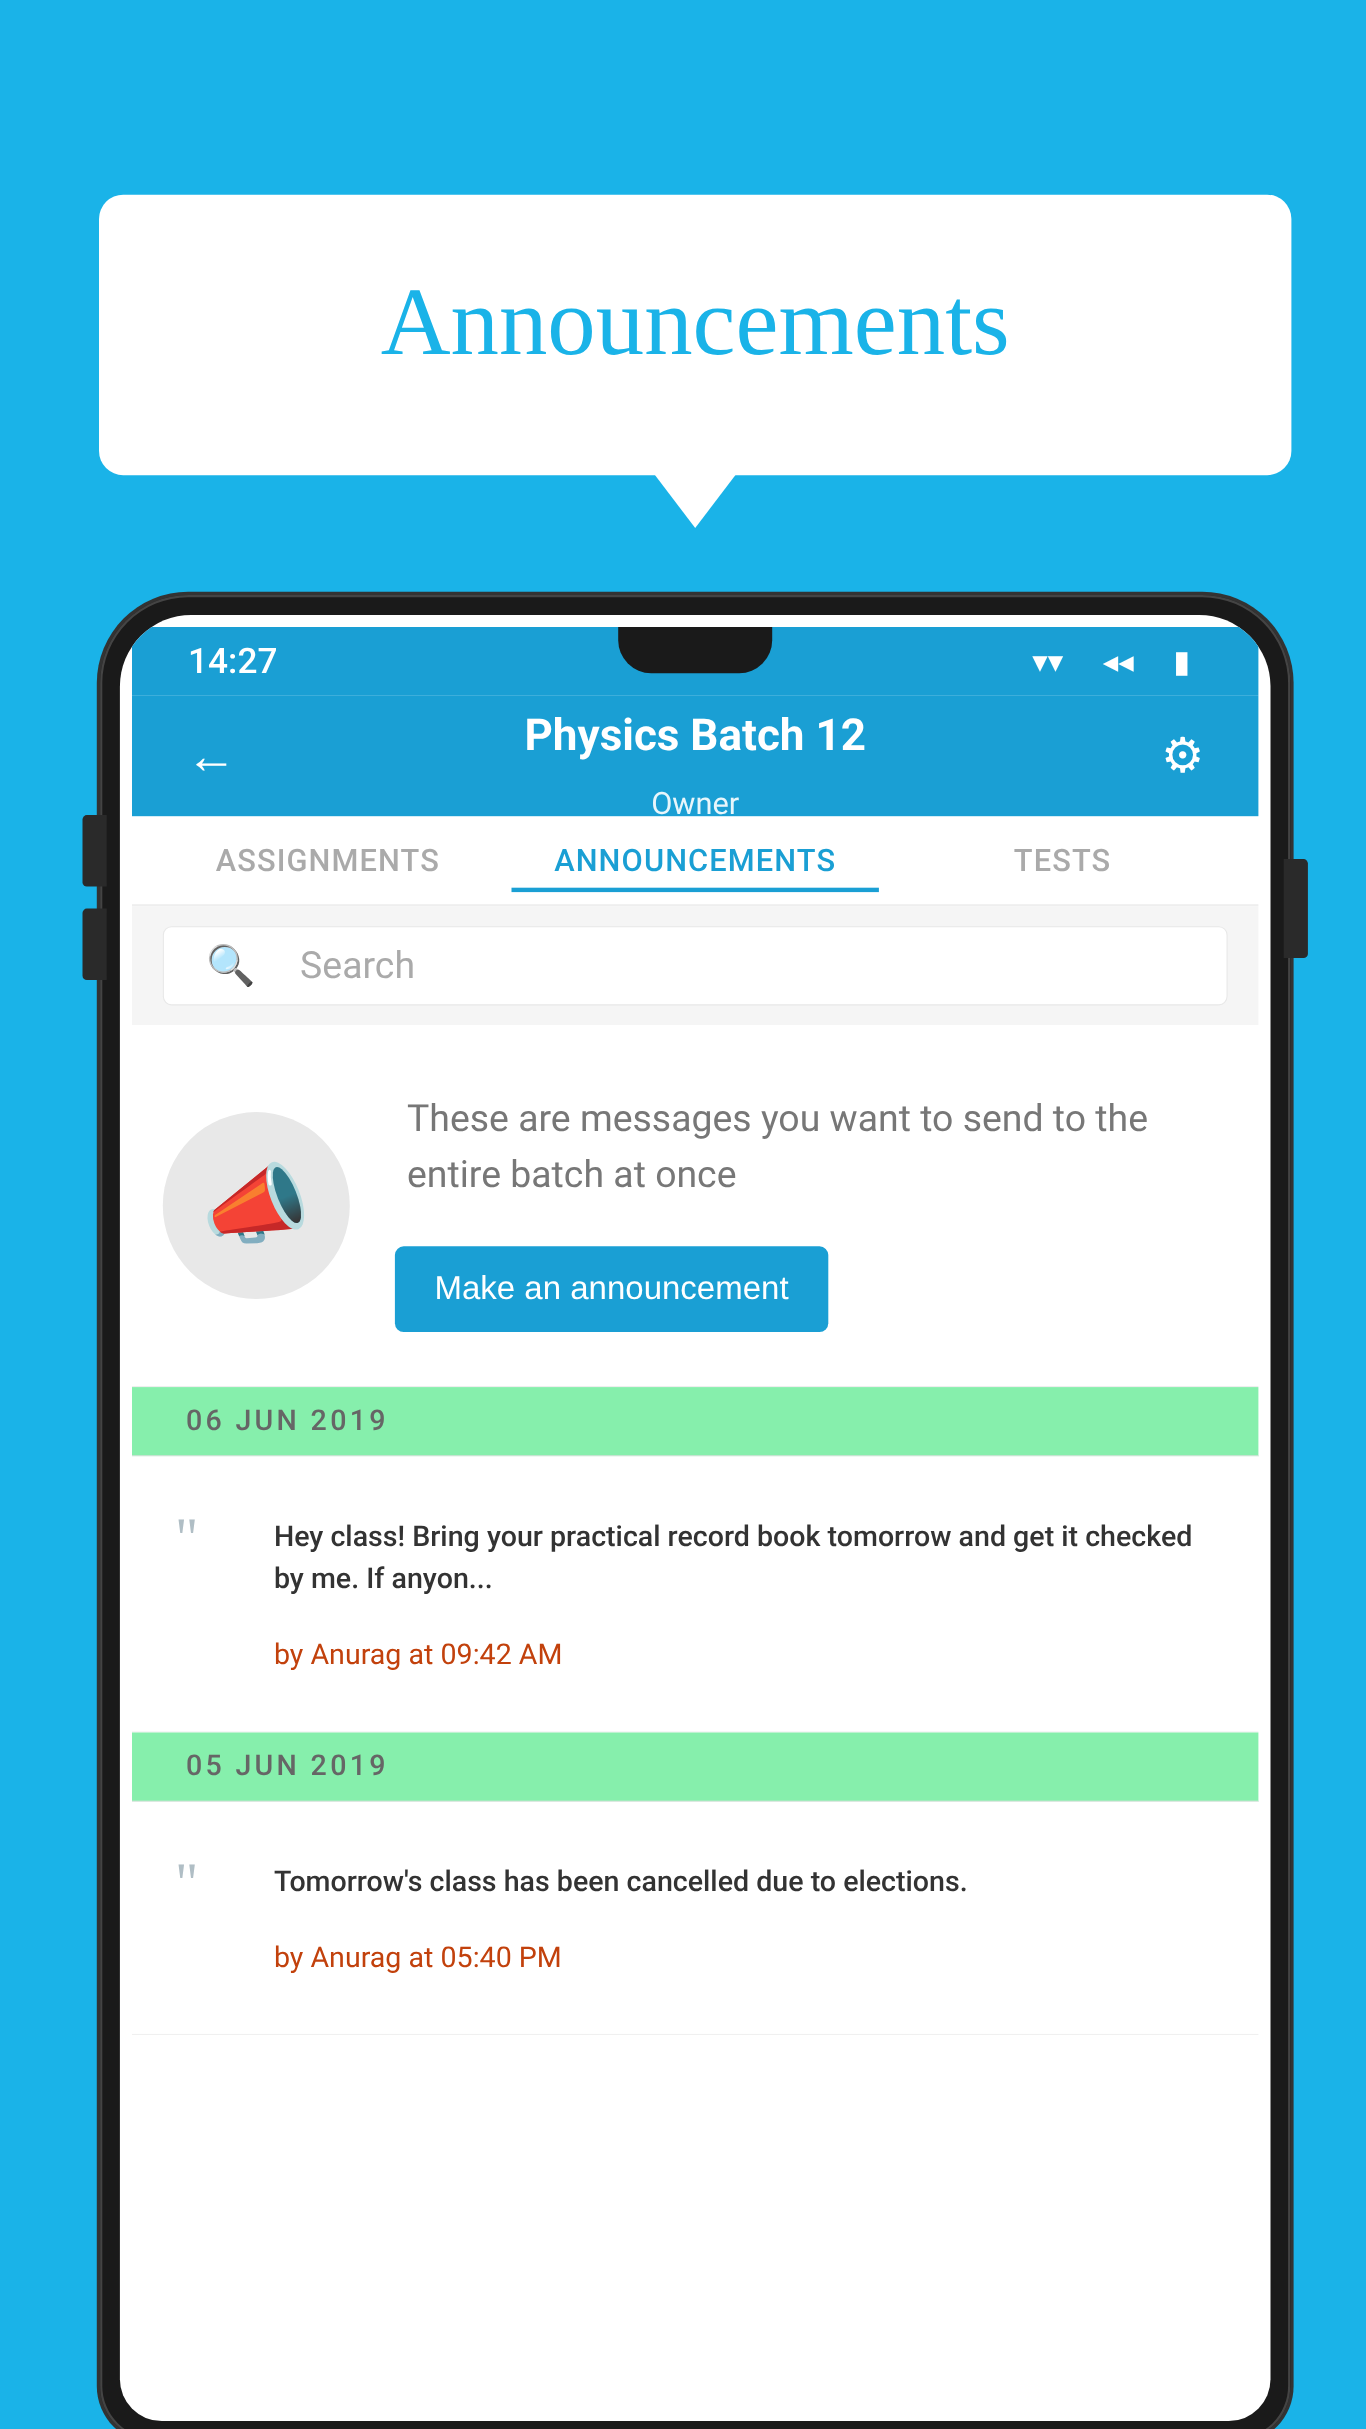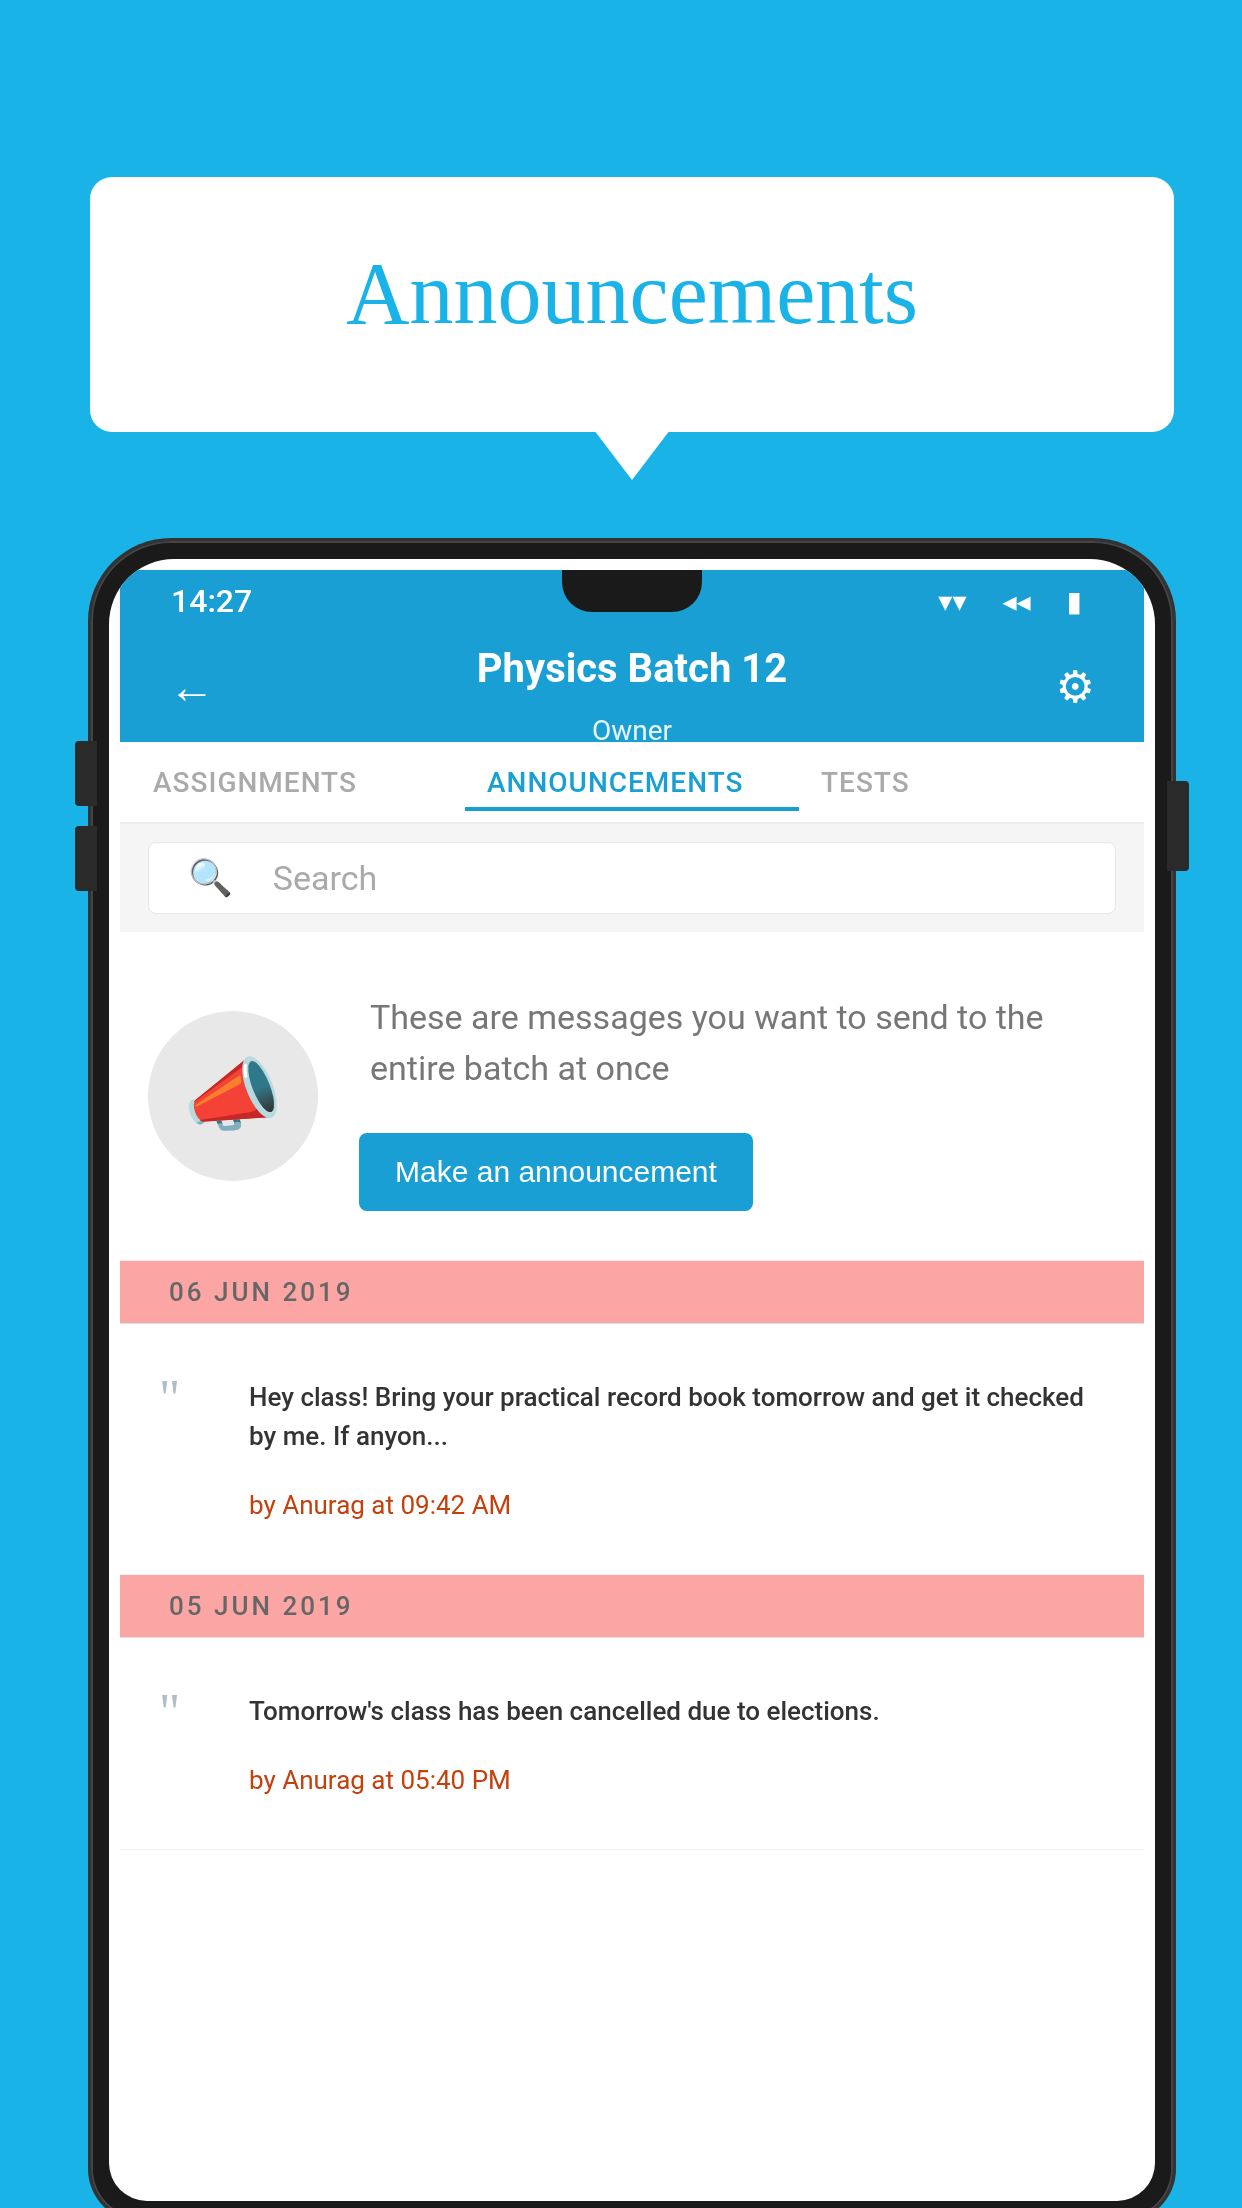--- a/index.html
+++ b/index.html
@@ -166,21 +166,21 @@
       background: white;
       display: flex;
       border-bottom: 2px solid #eee;
       height: 82px;
     }
 
     .tab {
       flex: 1;
       display: flex;
       align-items: center;
-      justify-content: flex-start;
+      justify-content: center;
       font-size: 28px;
       font-weight: 500;
       color: #aaa;
       cursor: pointer;
       position: relative;
       letter-spacing: 1px;
     }
 
     .tab.active {
       color: #1a9fd4;
@@ -266,21 +266,21 @@
       border: none;
       border-radius: 8px;
       padding: 22px 36px;
       font-size: 30px;
       font-weight: 500;
       cursor: pointer;
     }
 
     
     .date-separator {
-      background: #fca5a5;
+      background: #86efac;
       padding: 16px 38px;
       color: #666;
       font-size: 26px;
       font-weight: 500;
       letter-spacing: 3px;
       border-bottom: 1px solid #e0e0e0;
     }
 
     
     .announcement-item {

